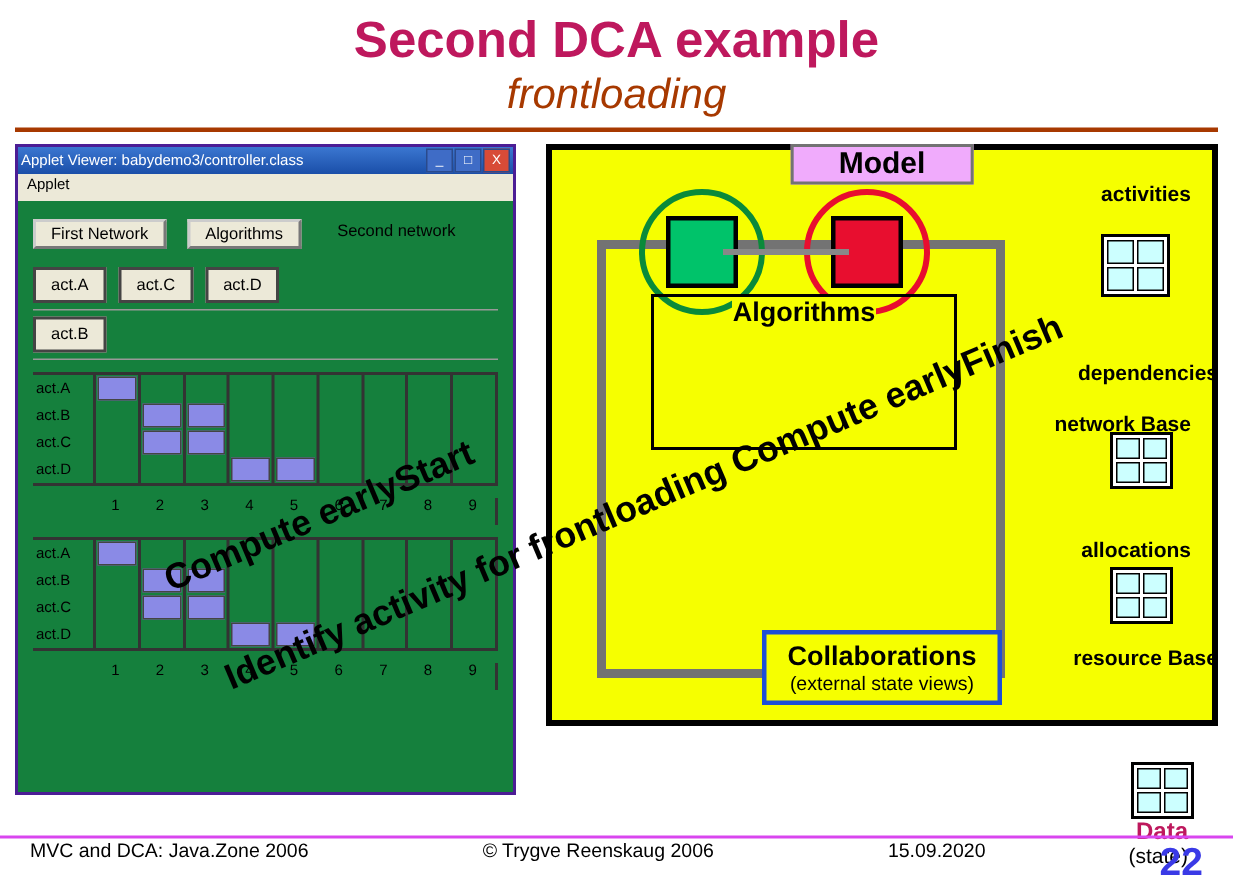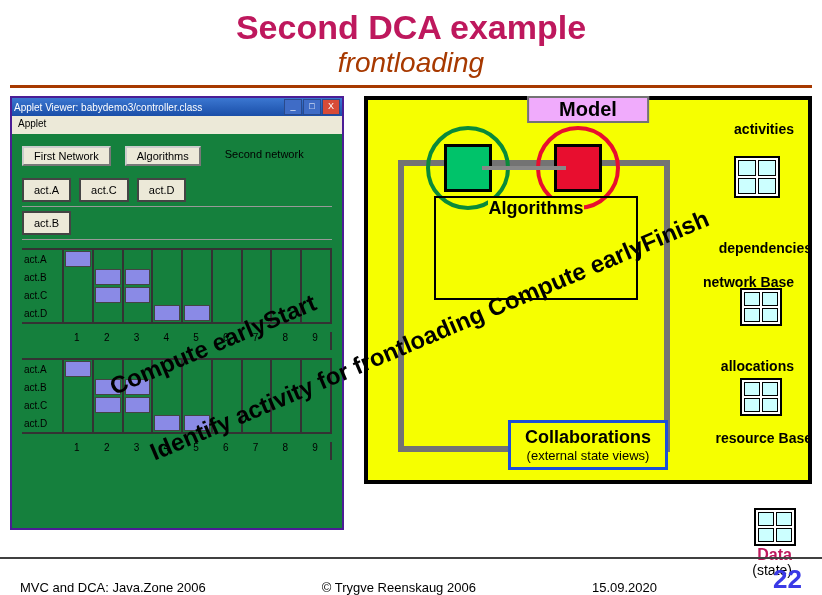--- a/index.html
+++ b/index.html
@@ -50,21 +50,21 @@
 .ring{position:absolute;width:76px;height:76px;border:4px solid;border-radius:50%}
 .ring.green{border-color:#0a8a3a;top:-40px;left:22px}
 .ring.red{border-color:#e80e2f;top:-40px;left:132px}
 .connector{position:absolute;width:84px;height:4px;background:#888;top:0;left:78px}
 .collab{position:absolute;bottom:10px;left:50%;transform:translateX(-50%);background:#f6ff00;border:3px solid #1d4ed8;padding:4px 14px;text-align:center;font-size:18px}
 .diag-1,.diag-2{position:absolute;font-size:24px;font-weight:bold;white-space:nowrap;transform:rotate(-23deg);color:#000}
 .diag-1{top:194px;left:84px;width:430px}
 .diag-2{top:238px;left:120px;width:540px}
 .data-lbl{position:absolute;top:450px;right:20px;font-size:16px;color:#be185d;font-weight:bold}
 .state-lbl{position:absolute;top:466px;right:20px;font-size:14px}
-.footer{position:absolute;bottom:0;left:0;right:0;height:36px;border-top:2px solid #404040;display:flex;align-items:flex-end;justify-content:space-between;padding:0 20px;font-size:13px}
+.footer{position:absolute;bottom:0;left:0;right:0;height:36px;border-top:2px solid #d946ef;display:flex;align-items:flex-start;justify-content:space-between;padding:0 20px;font-size:13px}
 .footer .pn{font-size:26px;font-weight:bold;color:#3a3ae6}
 </style>
 </head>
 <body>
 
 <div class="header">
   <div class="title">Second DCA example</div>
   <div class="subtitle">frontloading</div>
 </div>
 

